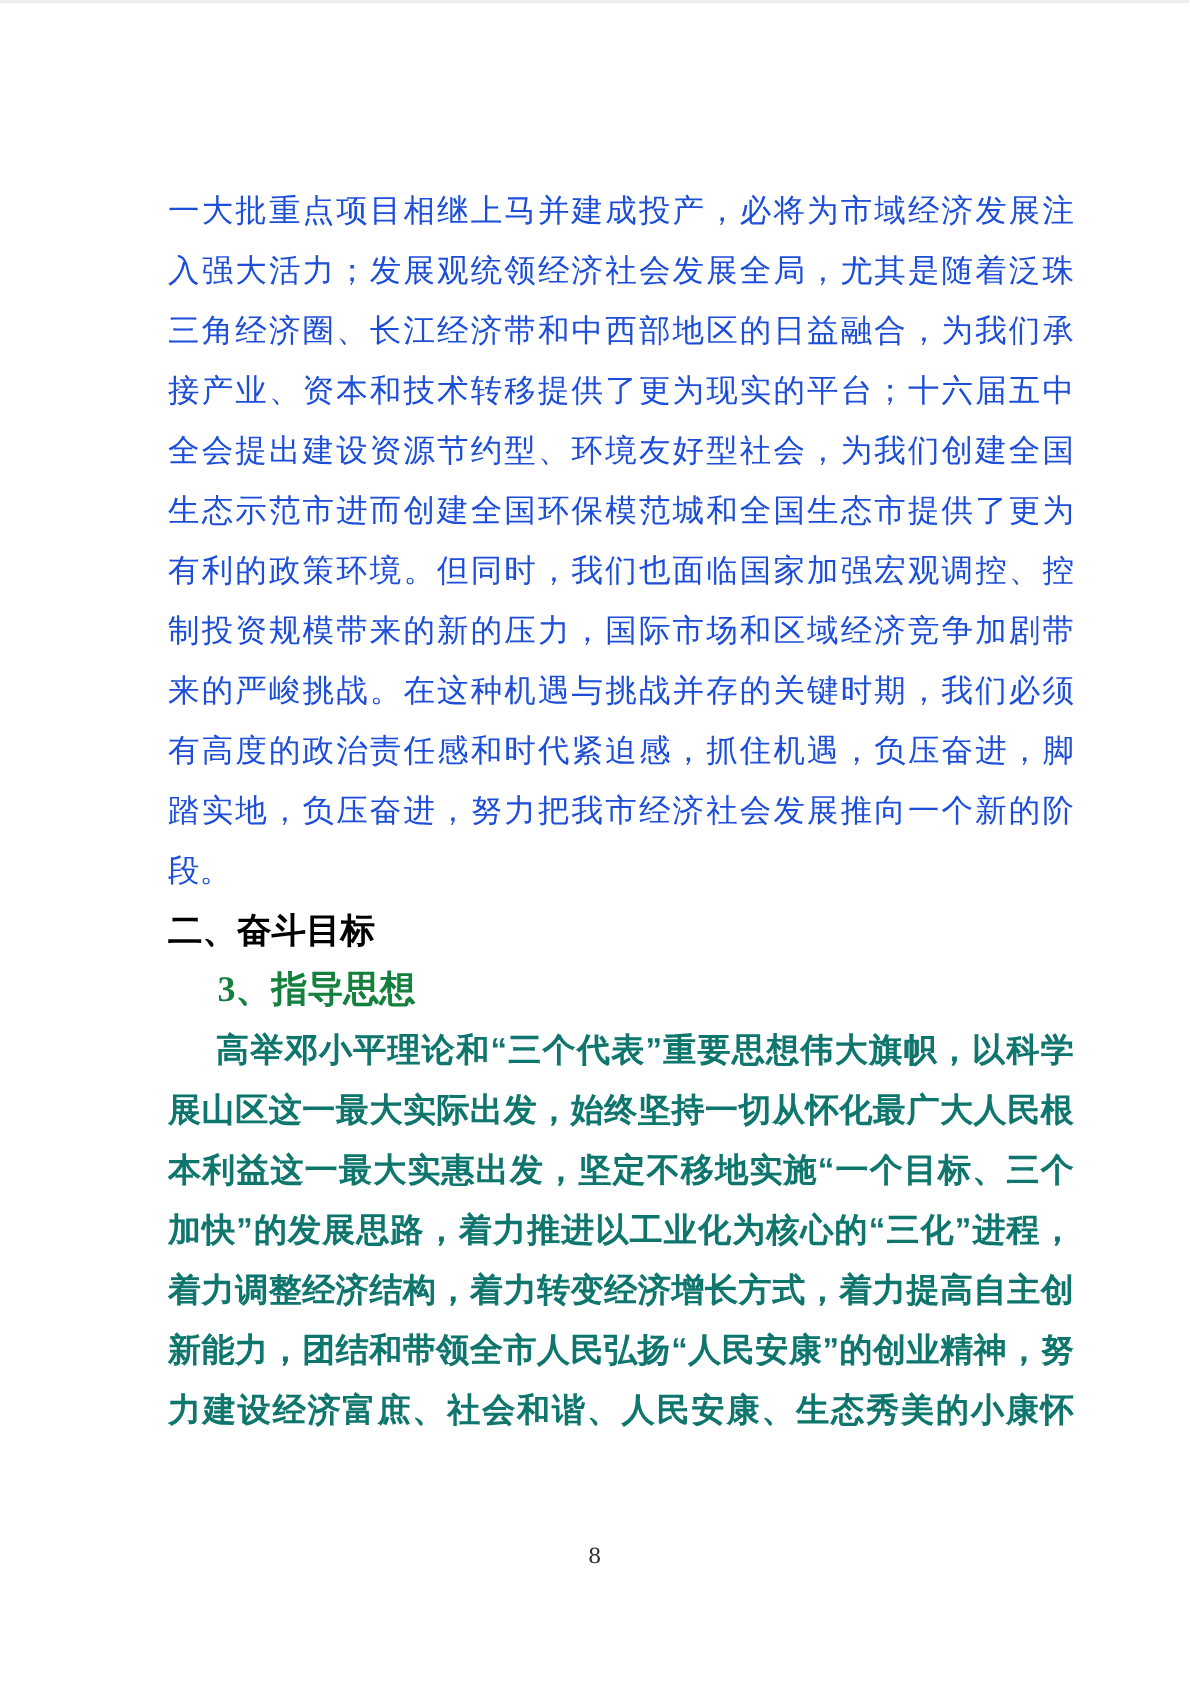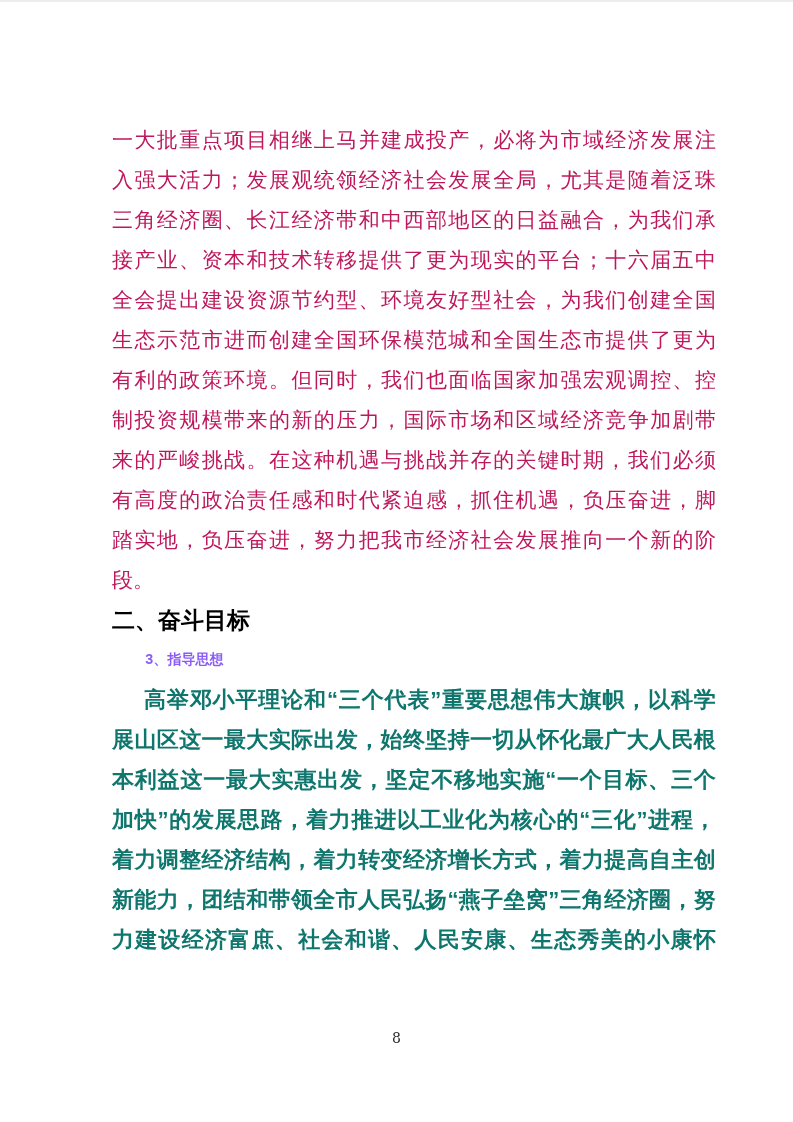--- a/index.html
+++ b/index.html
@@ -33,21 +33,21 @@
     line-height: 40px;
     overflow: hidden;
     text-align: justify;
     text-align-last: justify;
   }
   
   .para1 {
     font-family: "DejaVu Serif", serif;
     font-size: 21px;
     font-weight: 400;
-    color: #be185d;
+    color: #1d4ed8;
   }
   .para1 .line:last-child {
     text-align-last: left;
   }
   
   .para2 {
     font-family: "Liberation Sans", sans-serif;
     font-size: 22px;
     font-weight: 700;
     letter-spacing: 0.2px;
@@ -61,24 +61,24 @@
     line-height: 40px;
     font-family: "Liberation Sans", sans-serif;
     font-weight: 700;
     font-size: 23px;
     color: #000000;
   }
   .subsection-heading {
     height: 40px;
     line-height: 40px;
     padding-left: 33px;
-    font-family: Liberation Mono, monospace;
+    font-family: Liberation Serif, serif;
     font-weight: 700;
-    font-size: 14px;
-    color: #8b5cf6;
+    font-size: 24px;
+    color: #15803d;
   }
   .page-number {
     position: absolute;
     top: 1030px;
     left: 0;
     width: 100%;
     text-align: center;
     font-family: "DejaVu Serif", serif;
     font-size: 14px;
     color: #2a2a2a;
@@ -110,20 +110,20 @@
     <div class="section-heading">二、奋斗目标</div>
 
     <div class="subsection-heading">3、指导思想</div>
 
     <div class="para para2">
         <div class="line">高举邓小平理论和“三个代表”重要思想伟大旗帜，以科学</div>
         <div class="line">展山区这一最大实际出发，始终坚持一切从怀化最广大人民根</div>
         <div class="line">本利益这一最大实惠出发，坚定不移地实施“一个目标、三个</div>
         <div class="line">加快”的发展思路，着力推进以工业化为核心的“三化”进程，</div>
         <div class="line">着力调整经济结构，着力转变经济增长方式，着力提高自主创</div>
-        <div class="line">新能力，团结和带领全市人民弘扬“燕子垒窝”三角经济圈，努</div>
+        <div class="line">新能力，团结和带领全市人民弘扬“人民安康”的创业精神，努</div>
         <div class="line">力建设经济富庶、社会和谐、人民安康、生态秀美的小康怀化。</div>
       </div>
 
   </div>
 
   <div class="page-number">8</div>
 </div>
 
 </body></html>

